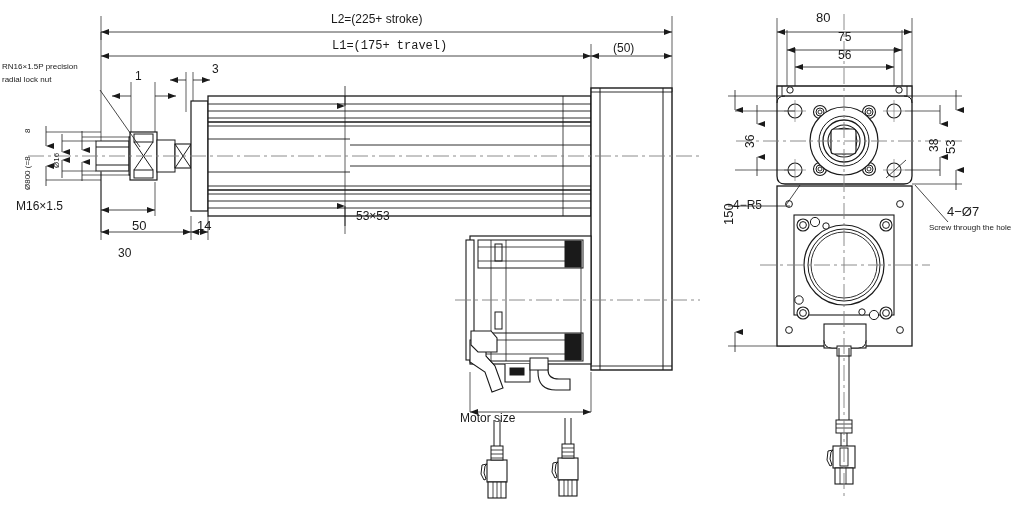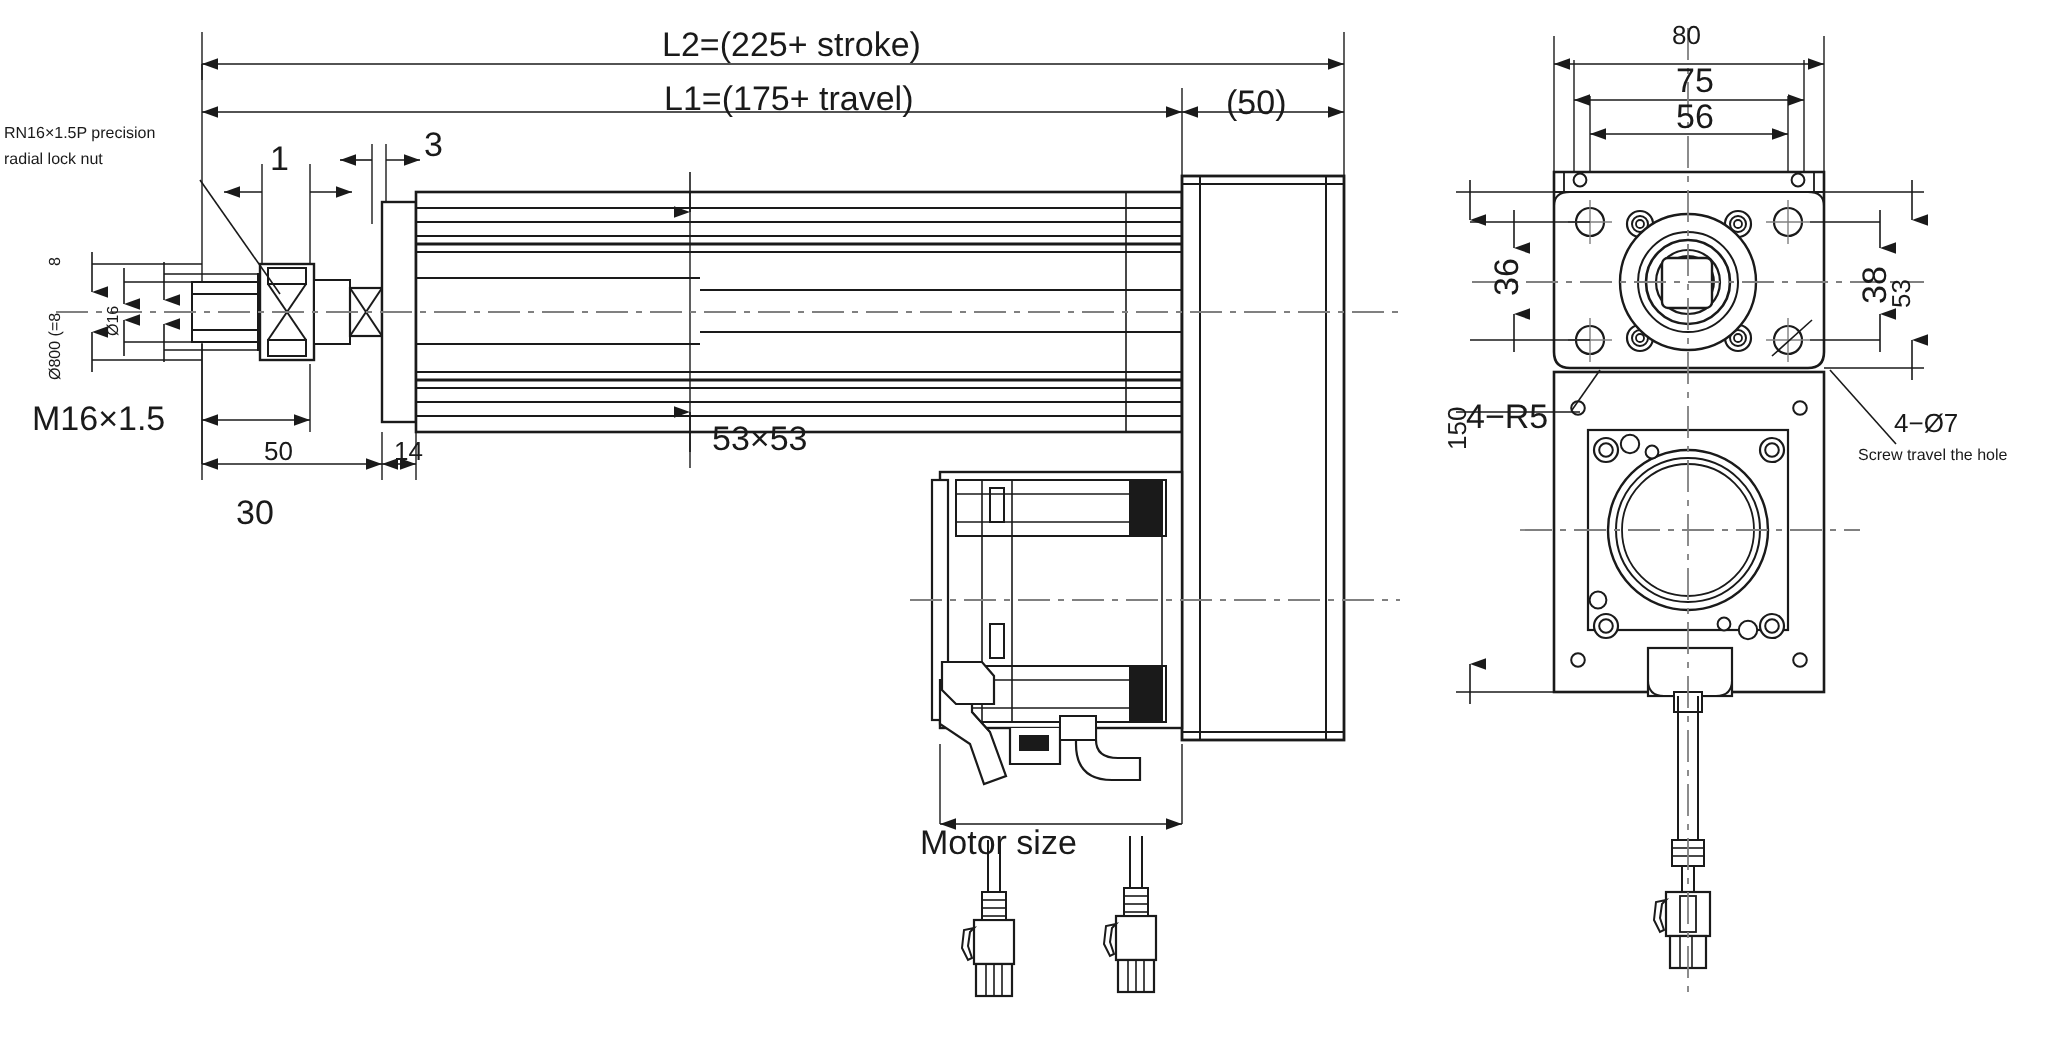--- a/index.html
+++ b/index.html
@@ -27,21 +27,21 @@
     height: 531px;
   }
   .lbl {
     position: absolute;
     white-space: nowrap;
     line-height: 1.12;
     color: #1a1a1a;
     font-family: "Liberation Sans", sans-serif;
   }
   .lbl-xs { font-size: 8px; }
-  .lbl-md { font-size: 17px; }
+  .lbl-md { font-size: 12px; }
   .lbl-lg { font-size: 13px; }
   .rot90ccw { transform: rotate(-90deg); transform-origin: left top; }
 </style>
 </head>
 <body>
 
 <div id="drawing-root">
 
   <svg id="drawing-svg" viewBox="0 0 1024 531">
     <defs>
@@ -363,21 +363,21 @@
       </g>
 
       <line x1="786" y1="205" x2="800" y2="185" stroke-width="0.8"></line>
       <line x1="886" y1="178" x2="906" y2="160" stroke-width="0.8"></line>
       <line x1="915" y1="185" x2="948" y2="222" stroke-width="0.8"></line>
       <line x1="728" y1="206" x2="790" y2="206" stroke-width="0.8"></line>
     </g>
   </svg>
 
   <div class="lbl lbl-md" style="left:331px; top:13px;">L2=(225+ stroke)</div>
-  <div class="lbl lbl-md" style="left:332px; top:40px;">L1=(175+ travel)</div>
+  <div class="lbl lbl-md" style="left:332px; top:40px;font-family:Liberation Mono, monospace;">L1=(175+ travel)</div>
   <div class="lbl lbl-md" style="left:613px; top:42px;">(50)</div>
 
   <div class="lbl lbl-xs" style="left:2px; top:63px;">RN16×1.5P precision</div>
   <div class="lbl lbl-xs" style="left:2px; top:76px;">radial lock nut</div>
 
   <div class="lbl lbl-md" style="left:16px; top:200px;">M16×1.5</div>
 
   <div class="lbl lbl-xs rot90ccw" style="left:24px; top:190px;">Ø800 (=8</div>
   <div class="lbl lbl-xs rot90ccw" style="left:24px; top:133px;">8</div>
   <div class="lbl lbl-xs rot90ccw" style="left:53px; top:168px;">Ø16</div>
@@ -385,26 +385,26 @@
   <div class="lbl lbl-md" style="left:135px; top:70px;">1</div>
   <div class="lbl lbl-md" style="left:212px; top:63px;">3</div>
   <div class="lbl lbl-md" style="left:118px; top:199px;margin-top:48px;">30</div>
   <div class="lbl lbl-lg" style="left:132px; top:219px;">50</div>
   <div class="lbl lbl-lg" style="left:197px; top:219px;">14</div>
 
   <div class="lbl lbl-md" style="left:356px; top:210px;">53×53</div>
 
   <div class="lbl lbl-md" style="left:460px; top:393px;margin-top:19px;">Motor size</div>
 
-  <div class="lbl lbl-lg" style="left:836px; top:11px;">80</div>
+  <div class="lbl lbl-lg" style="left:816px; top:11px;">80</div>
   <div class="lbl lbl-md" style="left:838px; top:31px;">75</div>
   <div class="lbl lbl-md" style="left:838px; top:49px;">56</div>
 
   <div class="lbl lbl-md rot90ccw" style="left:744px; top:148px;">36</div>
   <div class="lbl lbl-md rot90ccw" style="left:928px; top:152px;">38</div>
   <div class="lbl lbl-lg rot90ccw" style="left:944px; top:154px;">53</div>
   <div class="lbl lbl-lg rot90ccw" style="left:722px; top:225px;">150</div>
 
   <div class="lbl lbl-md" style="left:733px; top:199px;">4−R5</div>
   <div class="lbl lbl-lg" style="left:947px; top:205px;">4−Ø7</div>
-  <div class="lbl lbl-xs" style="left:929px; top:224px;">Screw travel the hole</div>
+  <div class="lbl lbl-xs" style="left:929px; top:224px;">Screw through the hole</div>
 
 </div>
 
 </body></html>

